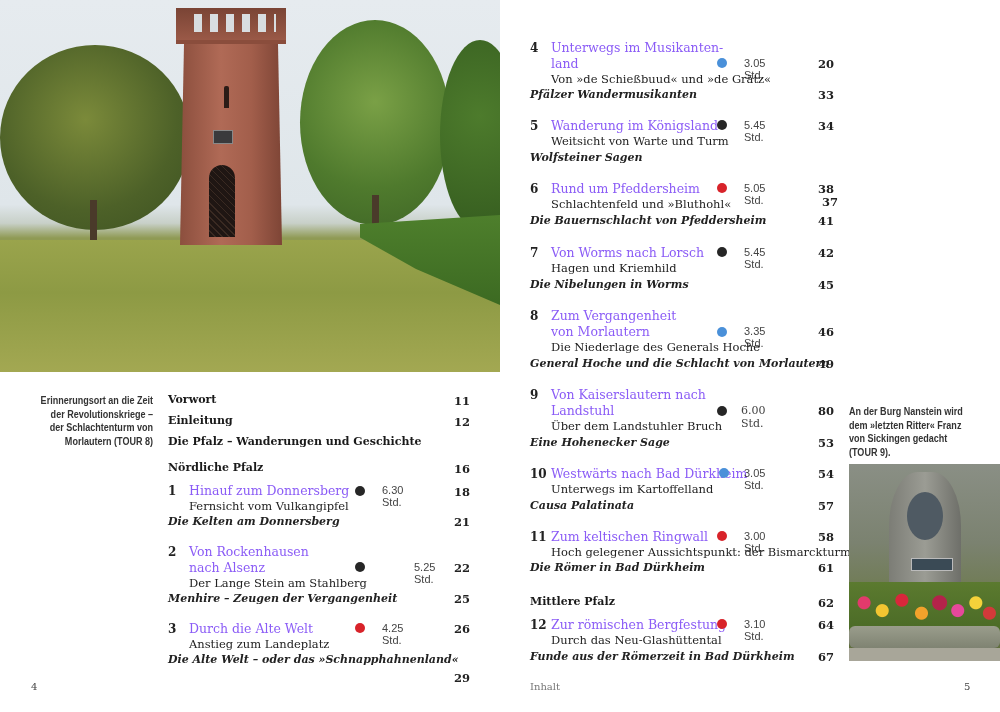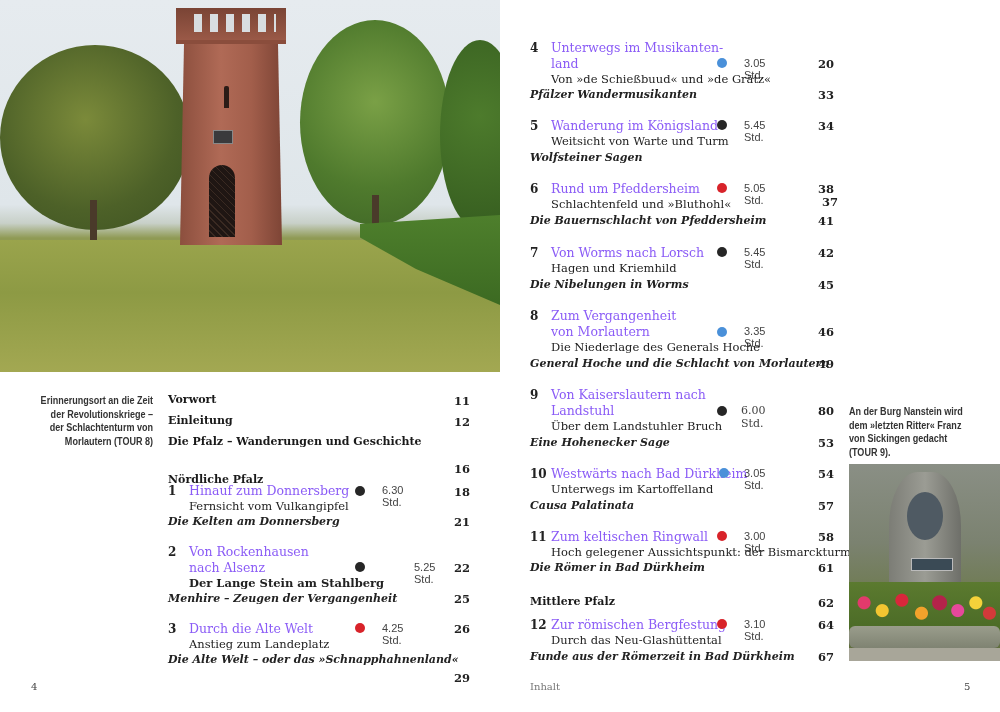--- a/index.html
+++ b/index.html
@@ -108,39 +108,39 @@
     <div class="toc left-toc">
 
       <div class="toc-row section" style="left:168px;top:393px;">Vorwort</div>
       <div class="page" style="left:440px;top:394px;">11</div>
 
       <div class="toc-row section" style="left:168px;top:414px;">Einleitung</div>
       <div class="page" style="left:440px;top:415px;">12</div>
 
       <div class="toc-row section" style="left:168px;top:435px;">Die Pfalz – Wanderungen und Geschichte</div>
 
-      <div class="toc-row section" style="left:168px;top:461px;margin-top:12px;">Nördliche Pfalz</div>
+      <div class="toc-row section" style="left:168px;top:461px;">Nördliche Pfalz</div>
       <div class="page" style="left:440px;top:462px;">16</div>
 
       <div class="num" style="left:168px;top:484px;">1</div>
       <div class="toc-row tour-title" style="left:189px;top:483px;">Hinauf zum Donnersberg</div>
       <div class="dot" style="left:355px;top:486px;background:#262626;"></div>
       <div class="dur" style="left:382px;top:484px;">6.30 Std.</div>
       <div class="page" style="left:440px;top:485px;">18</div>
       <div class="toc-row tour-sub" style="left:189px;top:499px;">Fernsicht vom Vulkangipfel</div>
       <div class="toc-row essay" style="left:168px;top:515px;">Die Kelten am Donnersberg</div>
       <div class="page" style="left:440px;top:515px;">21</div>
 
       <div class="num" style="left:168px;top:545px;">2</div>
       <div class="toc-row tour-title" style="left:189px;top:544px;">Von Rockenhausen</div>
       <div class="toc-row tour-title" style="left:189px;top:560px;">nach Alsenz</div>
       <div class="dot" style="left:355px;top:562px;background:#262626;"></div>
       <div class="dur" style="left:382px;top:561px;margin-left:32px;">5.25 Std.</div>
       <div class="page" style="left:440px;top:561px;">22</div>
-      <div class="toc-row tour-sub" style="left:189px;top:576px;font-weight:bold;">Der Lange Stein am Stahlberg</div>
+      <div class="toc-row tour-sub" style="left:189px;top:576px;">Der Lange Stein am Stahlberg</div>
       <div class="toc-row essay" style="left:168px;top:592px;">Menhire – Zeugen der Vergangenheit</div>
       <div class="page" style="left:440px;top:592px;">25</div>
 
       <div class="num" style="left:168px;top:622px;">3</div>
       <div class="toc-row tour-title" style="left:189px;top:621px;">Durch die Alte Welt</div>
       <div class="dot" style="left:355px;top:623px;background:#d8232a;"></div>
       <div class="dur" style="left:382px;top:622px;">4.25 Std.</div>
       <div class="page" style="left:440px;top:622px;">26</div>
       <div class="toc-row tour-sub" style="left:189px;top:637px;">Anstieg zum Landeplatz</div>
       <div class="toc-row essay" style="left:168px;top:653px;">Die Alte Welt – oder das »Schnapphahnenland«</div>

